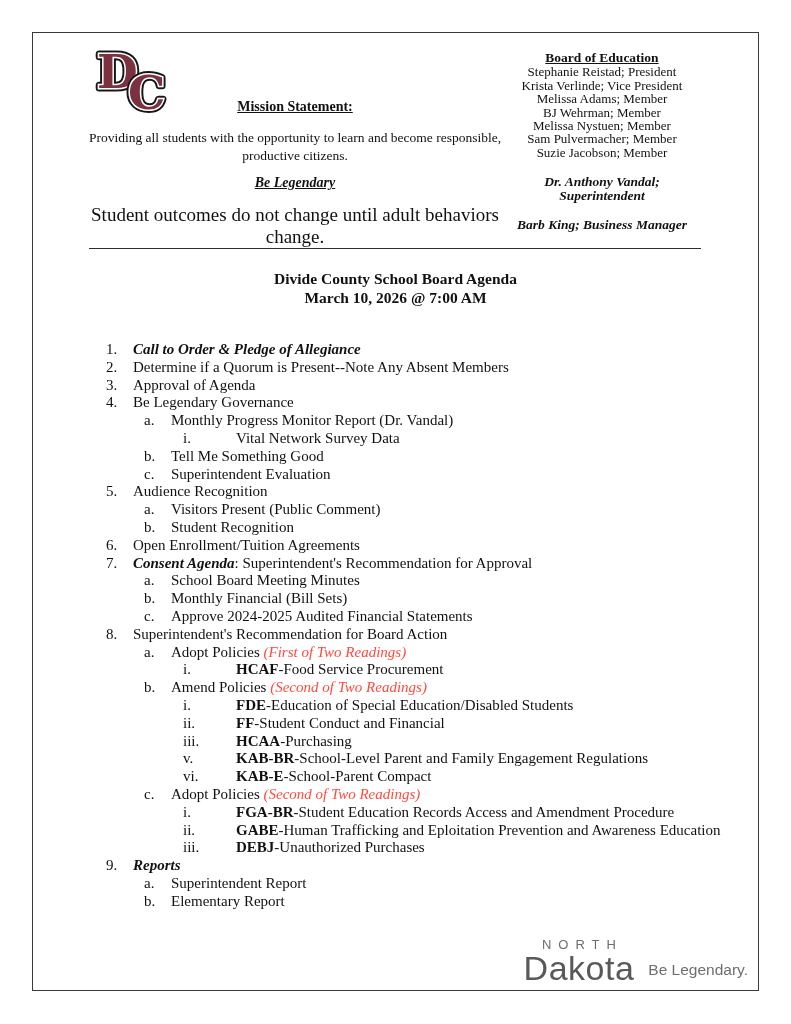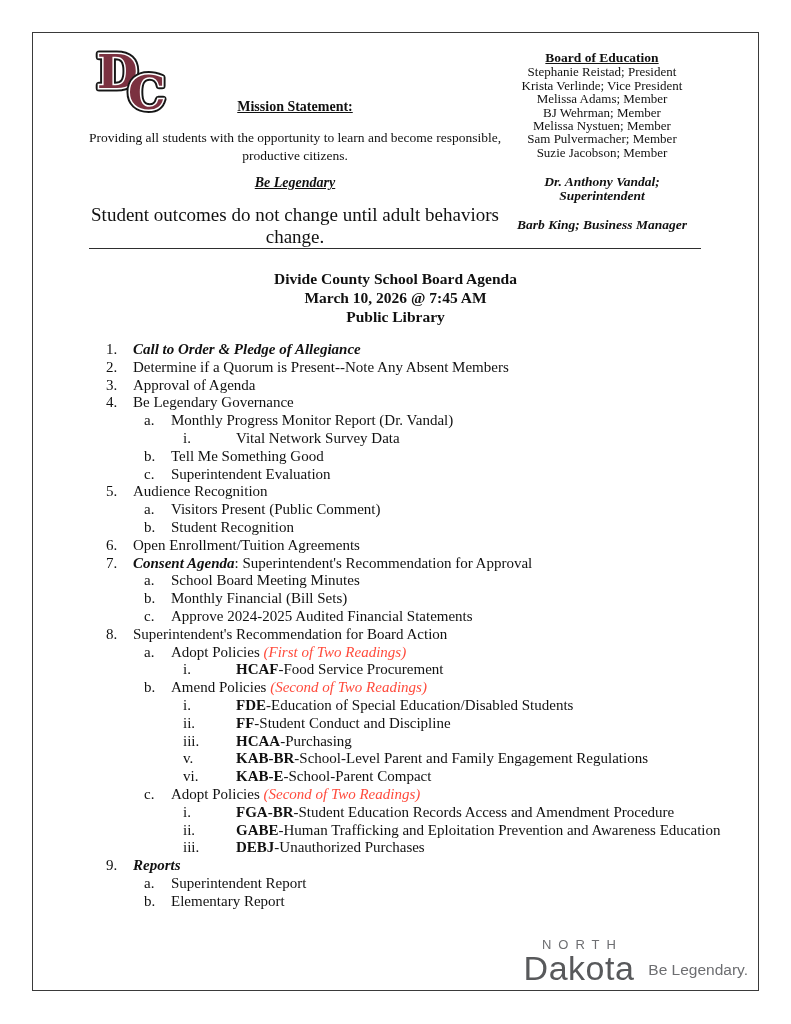--- a/index.html
+++ b/index.html
@@ -108,22 +108,21 @@
       <div>Dr. Anthony Vandal;</div>
       <div>Superintendent</div>
     </div>
     <div class="biz-mgr">Barb King; Business Manager</div>
   </div>
 
   <div class="hr"></div>
 
   <div class="agenda-title">
     <div>Divide County School Board Agenda</div>
-    <div>March 10, 2026 @ 7:45 AM</div>
-    <div>Public Library</div>
+    <div>March 10, 2026 @ 7:00 AM</div>
   </div>
 
   <div class="agenda" id="agenda-list">
       <div class="row lvl1">
         <span class="marker">1.</span>
         <span class="txt"><span class="bi">Call to Order &amp; Pledge of Allegiance</span></span>
       </div>
       <div class="row lvl1">
         <span class="marker">2.</span>
         <span class="txt"><span>Determine if a Quorum is Present--Note Any Absent Members</span></span>
@@ -199,21 +198,21 @@
       <div class="row lvl2">
         <span class="marker">b.</span>
         <span class="txt"><span>Amend Policies </span><span class="ri">(Second of Two Readings)</span></span>
       </div>
       <div class="row lvl3">
         <span class="marker">i.</span>
         <span class="txt"><span class="b">FDE</span><span>-Education of Special Education/Disabled Students</span></span>
       </div>
       <div class="row lvl3">
         <span class="marker">ii.</span>
-        <span class="txt"><span class="b">FF</span><span>-Student Conduct and Discipline</span></span>
+        <span class="txt"><span class="b">FF</span><span>-Student Conduct and Financial</span></span>
       </div>
       <div class="row lvl3">
         <span class="marker">iii.</span>
         <span class="txt"><span class="b">HCAA</span><span>-Purchasing</span></span>
       </div>
       <div class="row lvl3">
         <span class="marker">v.</span>
         <span class="txt"><span class="b">KAB-BR</span><span>-School-Level Parent and Family Engagement Regulations</span></span>
       </div>
       <div class="row lvl3">

